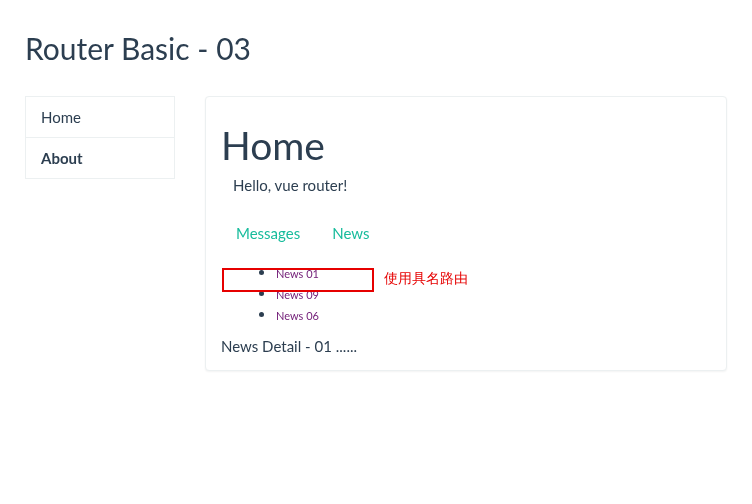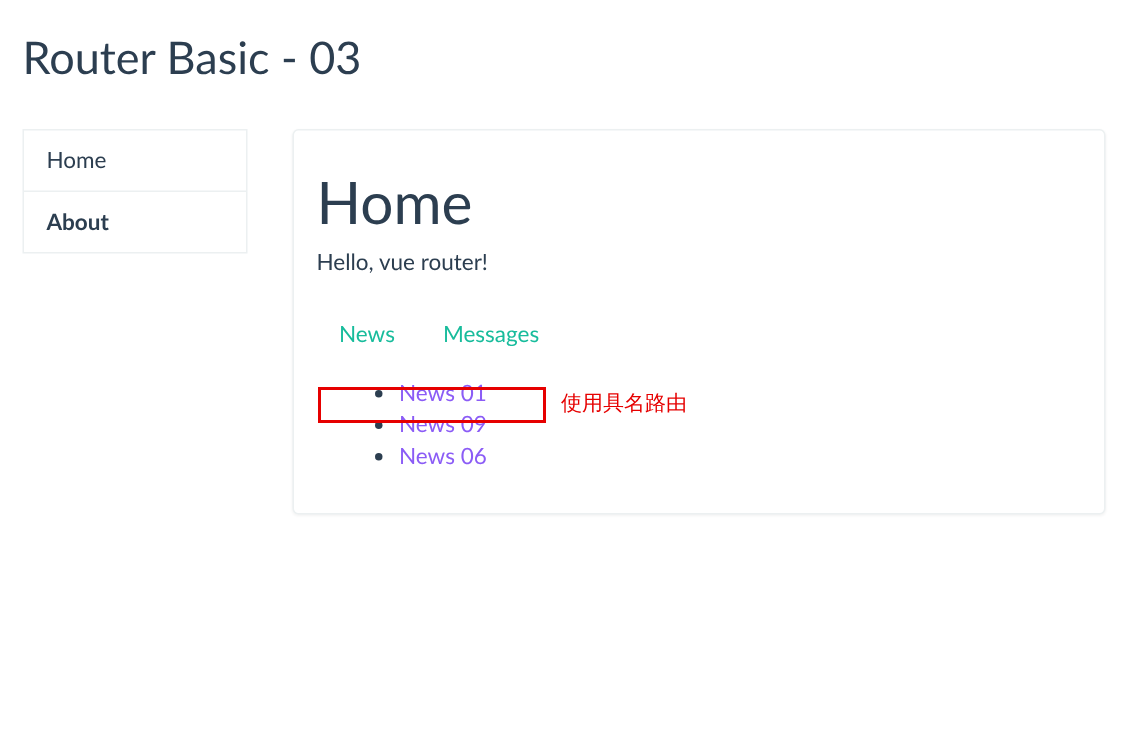--- a/index.html
+++ b/index.html
@@ -9,21 +9,21 @@
     }
     body {
       font-family: "Lato", "Helvetica Neue", Helvetica, Arial, sans-serif;
       font-size: 15px;
       color: #2c3e50;
       background: #fff;
       width: 752px;
       height: 504px;
     }
     .container {
-      padding: 15px;
+      padding: 25px;
     }
     h2.page-title {
       font-size: 30px;
       font-weight: 400;
       color: #2c3e50;
       margin-bottom: 30px;
       margin-top: 5px;
     }
     .row {
       display: flex;
@@ -62,20 +62,21 @@
       font-size: 39px;
       font-weight: 400;
       color: #2c3e50;
       margin-bottom: 8px;
       margin-top: 10px;
     }
     .panel p {
       font-size: 15px;
       color: #2c3e50;
       margin-bottom: 12px;
+      margin-left: 12px;
     }
     .nav-tabs {
       list-style: none;
       display: flex;
       padding-left: 0;
       margin-bottom: 10px;
       margin-top: 20px;
     }
     .nav-tabs li {
       margin-right: 2px;
@@ -91,23 +92,23 @@
     .news-list {
       list-style: disc;
       padding-left: 55px;
       margin-bottom: 12px;
     }
     .news-list li {
       color: #2c3e50;
       line-height: 1.4;
     }
     .news-list a {
-      color: #8b5cf6;
+      color: #701a75;
       text-decoration: none;
-      font-size: 15px;
+      font-size: 11px;
       cursor: pointer;
     }
     .detail {
       font-size: 15px;
       color: #2c3e50;
     }
     .annotation-box {
       position: absolute;
       border: 2px solid #e60000;
       pointer-events: none;
@@ -133,31 +134,32 @@
         <a class="list-group-item">About</a>
       </div>
     </div>
 
     <div class="panel">
       <h1>Home</h1>
       <p>Hello, vue router!</p>
 
       <ul class="nav-tabs">
         <li>
-            <a>News</a>
+            <a>Messages</a>
           </li>
         <li>
-            <a>Messages</a>
+            <a>News</a>
           </li>
       </ul>
 
       <ul class="news-list">
         <li><a>News 01</a></li>
         <li><a>News 09</a></li>
         <li><a>News 06</a></li>
       </ul>
 
+      <div class="detail">News Detail - 01 ......</div>
 
       <div class="annotation-box" style="left:16px; top:171px; width:152px; height:24px;"></div>
       <div class="annotation-text" style="left:178px; top:173px;">使用具名路由</div>
     </div>
   </div>
 </div>
 
 </body></html>

